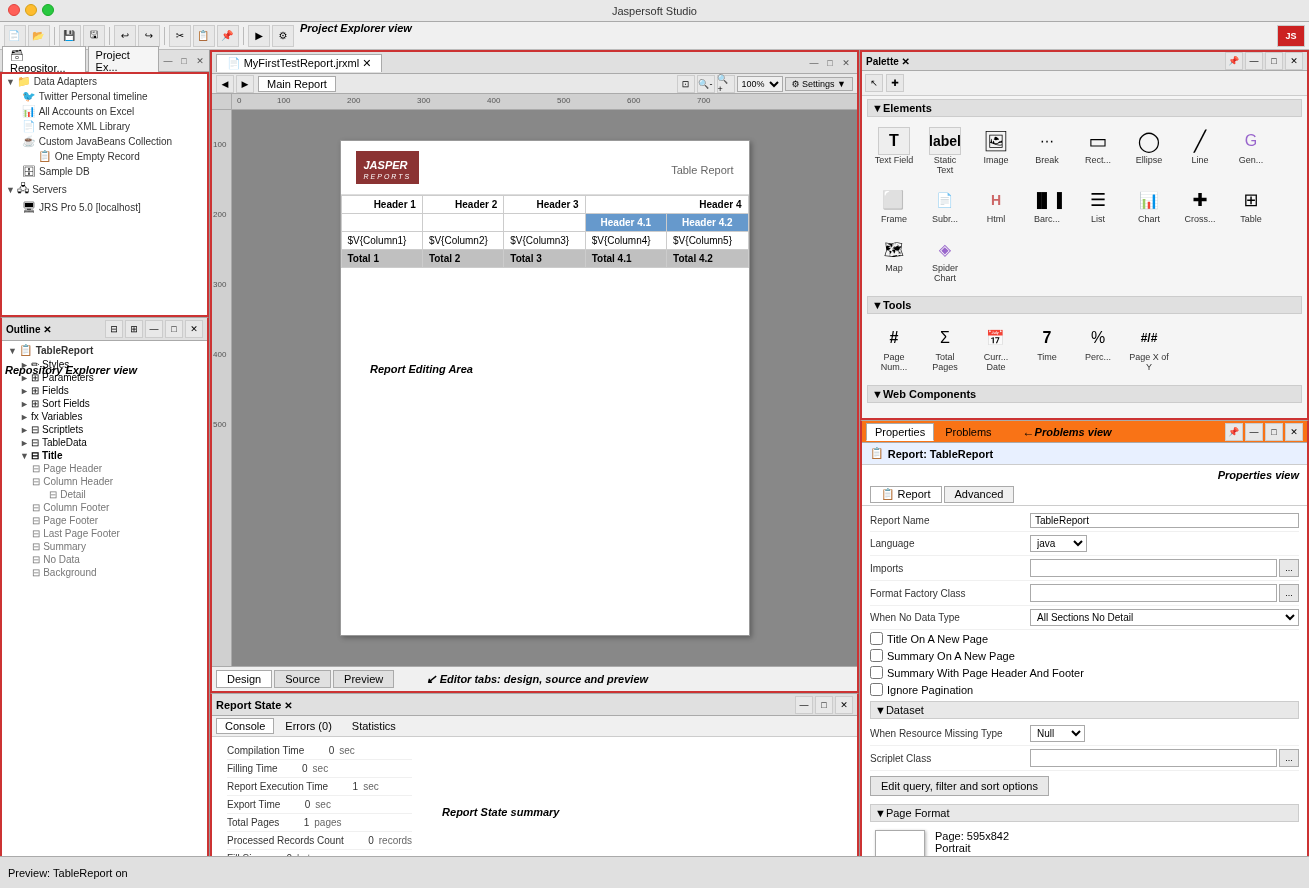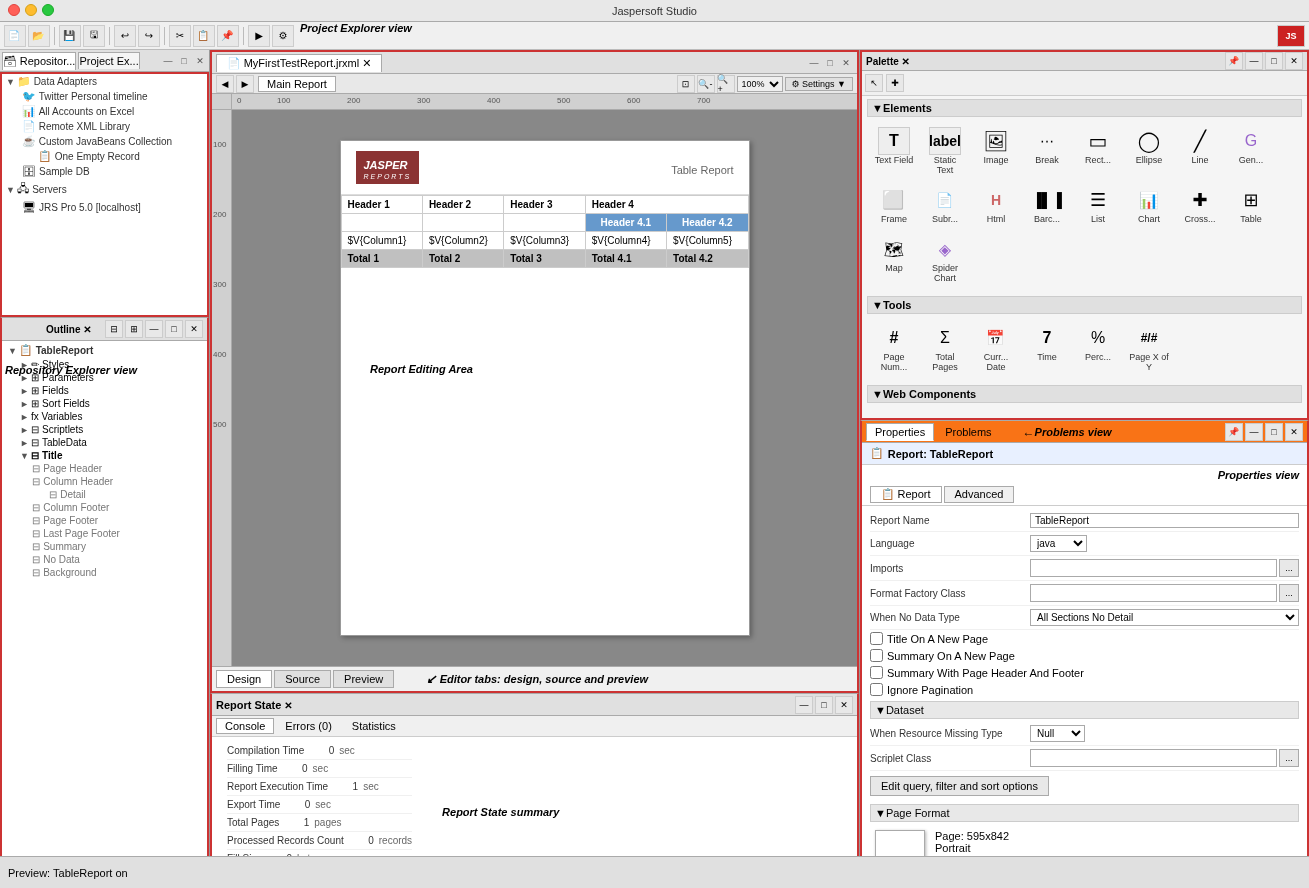--- a/index.html
+++ b/index.html
@@ -64,21 +64,21 @@
     
     .tab-bar {
       display: flex;
       align-items: center;
       background: #e0e0e0;
       border-bottom: 1px solid #aaa;
       padding: 0 2px;
       height: 22px;
     }
     .tab {
-      padding: 2px 0;
+      padding: 2px 7px;
       background: #f5f5f5;
       border: 1px solid #aaa;
       border-bottom: none;
       cursor: pointer;
       font-size: 10px;
       margin-right: 2px;
     }
     .tab.active { background: #fff; }
     
     
@@ -172,21 +172,21 @@
       gap: 5px;
     }
     
     
     .report-table { width: 100%; border-collapse: collapse; }
     .report-table th, .report-table td {
       border: 1px solid #ccc;
       padding: 3px 6px;
       font-size: 10px;
     }
-    .report-table .header-row th { background: #fff; text-align: left; font-weight: bold; }
+    .report-table .header-row th { background: #fff; text-align: right; font-weight: bold; }
     .report-table .header-row-2 th { background: #6699cc; color: #fff; font-weight: bold; text-align: center; }
     .report-table .data-row td { background: #fff; }
     .report-table .total-row td { background: #c0c0c0; font-weight: bold; }
     
     
     .report-state {
       height: 195px;
       border: 2px solid #cc3333;
       background: #fff;
       border-top: 1px solid #aaa;
@@ -532,21 +532,21 @@
     </div>
 
     <div style="position:relative; flex:0 0 auto; height: 0; overflow: visible; z-index:10;">
       <div style="position:absolute; bottom:-60px; left:5px; font-style:italic; font-weight:bold; font-size:12px; color:#000; pointer-events:none;">
         <span>Repository Explorer view</span>
       </div>
     </div>
 
     <div class="outline-view" style="flex: 1; display:flex; flex-direction:column;">
       <div class="outline-tab-bar">
-        <div style="display:flex; align-items:flex-end; gap:4px;margin-left:40px;">
+        <div style="display:flex; align-items:flex-end; gap:4px;">
           <span style="font-size:10px; font-weight:bold;">Outline ✕</span>
         </div>
         <div style="display:flex; gap:2px;">
           <div class="small-btn">⊟</div>
           <div class="small-btn">⊞</div>
           <div class="small-btn">—</div>
           <div class="small-btn">□</div>
           <div class="small-btn">✕</div>
         </div>
       </div>

